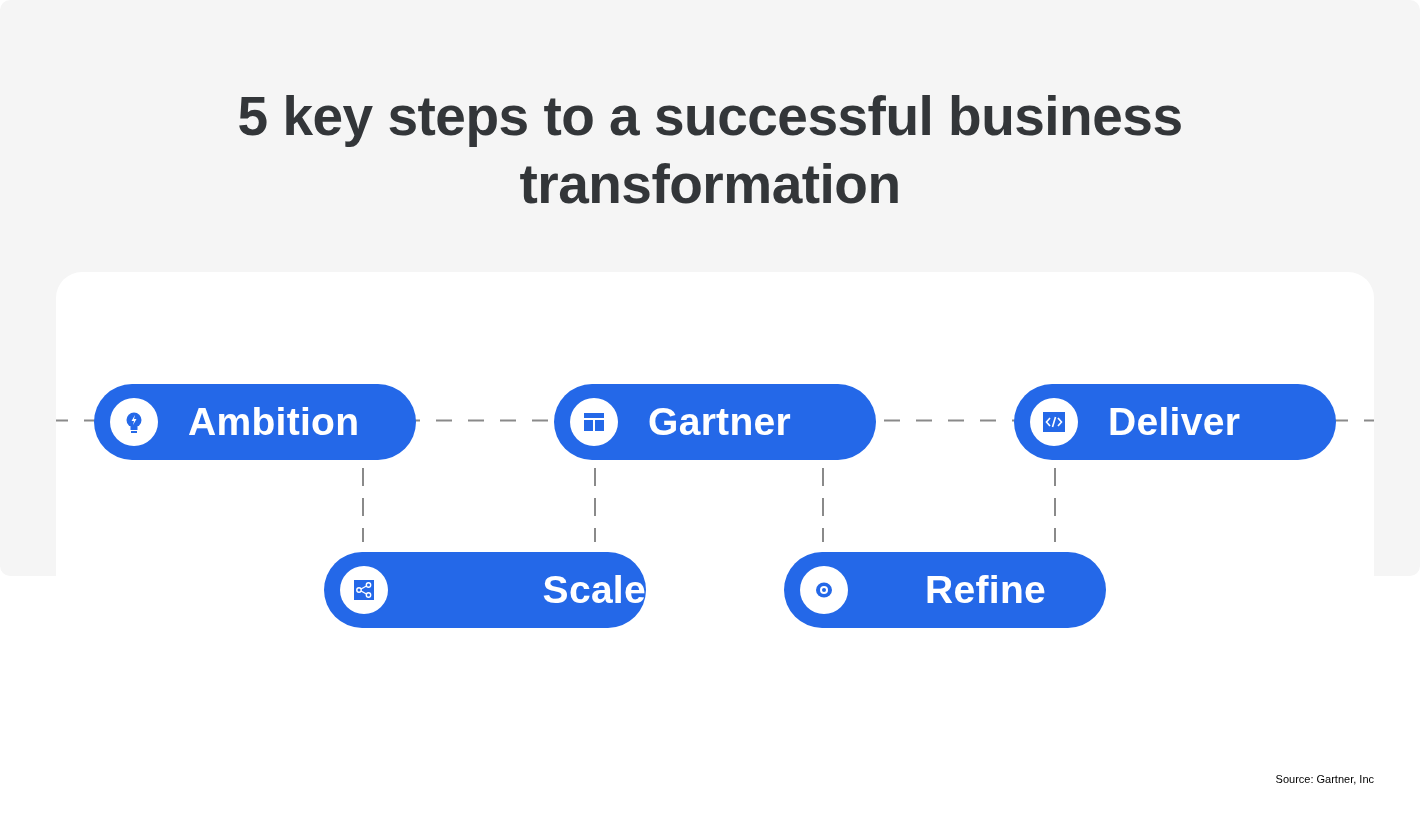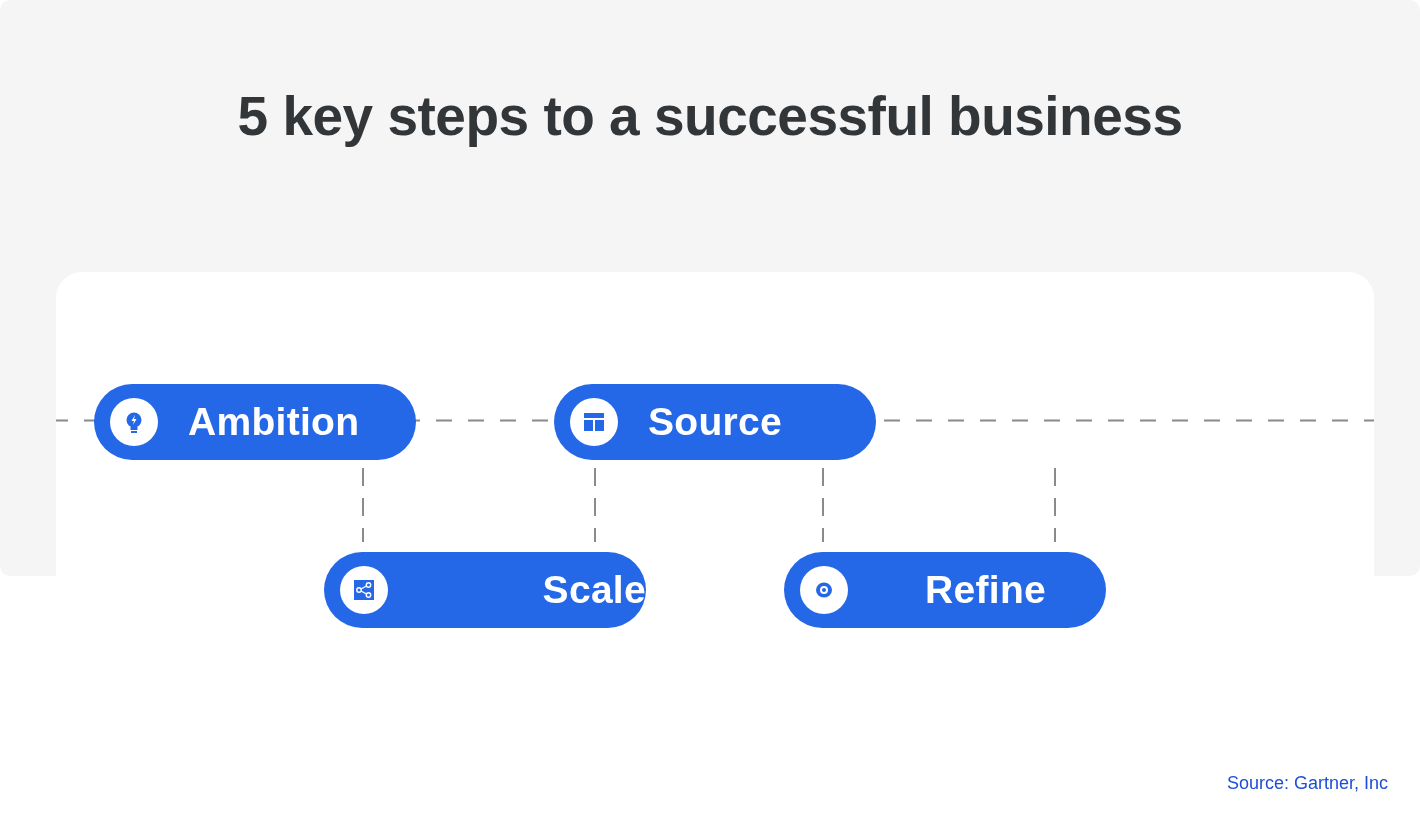--- a/index.html
+++ b/index.html
@@ -15,28 +15,29 @@
   .hline { position:absolute; left:56px; top:420px; width:1318px; height:0;
            border-top:2px dashed #8a8a8a; }
   .hline.svgline { border:none; height:2px; }
   .vline { position:absolute; width:2px; height:78px; top:464px; }
   .pill { position:absolute; width:322px; height:76px; border-radius:38px;
           display:flex; align-items:center; box-sizing:border-box; padding-left:16px; }
   .icon-circle { width:48px; height:48px; border-radius:50%; background:#ffffff;
                  display:flex; align-items:center; justify-content:center; flex:none; }
   .pill-label { color:#ffffff; font-weight:700; font-size:39px; margin-left:30px;
                 letter-spacing:0.3px; }
-  .source { position:absolute; right:32px; top:773px; font-size:18px; color:#1d4ed8; }
+  .source { position:absolute; right:46px; top:773px; font-size:11px; color:#000000; }
 </style>
 </head>
 <body>
 
 <div class="outer">
   <div class="title">
     <div>5 key steps to a successful business</div>
+    <div>transformation</div>
   </div>
 
   <div class="panel"></div>
 
   <svg class="hline svgline" style="position:absolute;left:56px;top:419px;width:1318px;height:3px;" viewBox="0 0 1318 3">
     <line x1="0" y1="1.5" x2="1318" y2="1.5" stroke="#8a8a8a" stroke-width="2" stroke-dasharray="16 16" stroke-dashoffset="4"></line>
   </svg>
 
   <svg class="vline" style="left:362px;" viewBox="0 0 2 78">
     <line x1="1" y1="4" x2="1" y2="78" stroke="#8a8a8a" stroke-width="2" stroke-dasharray="18 12"></line>
@@ -78,29 +79,40 @@
   </div>
 
   <div class="pill" style="left:554px;top:384px;background:#2468e8;">
     <div class="icon-circle">
       <svg width="20" height="18" viewBox="0 0 20 18">
         <rect x="0" y="0" width="20" height="5" fill="#2468e8"></rect>
         <rect x="0" y="7" width="9" height="11" fill="#2468e8"></rect>
         <rect x="11" y="7" width="9" height="11" fill="#2468e8"></rect>
       </svg>
     </div>
-    <span class="pill-label">Source</span>
+    <span class="pill-label">Gartner</span>
   </div>
 
   <div class="pill" style="left:784px;top:552px;background:#2468e8;gap:47px;">
     <div class="icon-circle">
       <svg width="22" height="18" viewBox="0 0 22 18">
         <ellipse cx="11" cy="9" rx="8" ry="7.5" fill="#2468e8"></ellipse>
         <circle cx="11" cy="9" r="4" fill="#ffffff"></circle>
         <circle cx="11" cy="9" r="2" fill="#2468e8"></circle>
       </svg>
     </div>
     <span class="pill-label">Refine</span>
   </div>
 
+  <div class="pill" style="left:1014px;top:384px;background:#2468e8;">
+    <div class="icon-circle">
+      <svg width="22" height="20" viewBox="0 0 22 20">
+        <rect x="0" y="0" width="22" height="20" fill="#2468e8"></rect>
+        <polyline points="7,6 3.5,10 7,14" fill="none" stroke="#fff" stroke-width="1.6"></polyline>
+        <polyline points="15,6 18.5,10 15,14" fill="none" stroke="#fff" stroke-width="1.6"></polyline>
+        <line x1="12.5" y1="5" x2="9.5" y2="15" stroke="#fff" stroke-width="1.6"></line>
+      </svg>
+    </div>
+    <span class="pill-label">Deliver</span>
+  </div>
 
   <div class="source">Source: Gartner, Inc</div>
 </div>
 
 </body></html>

